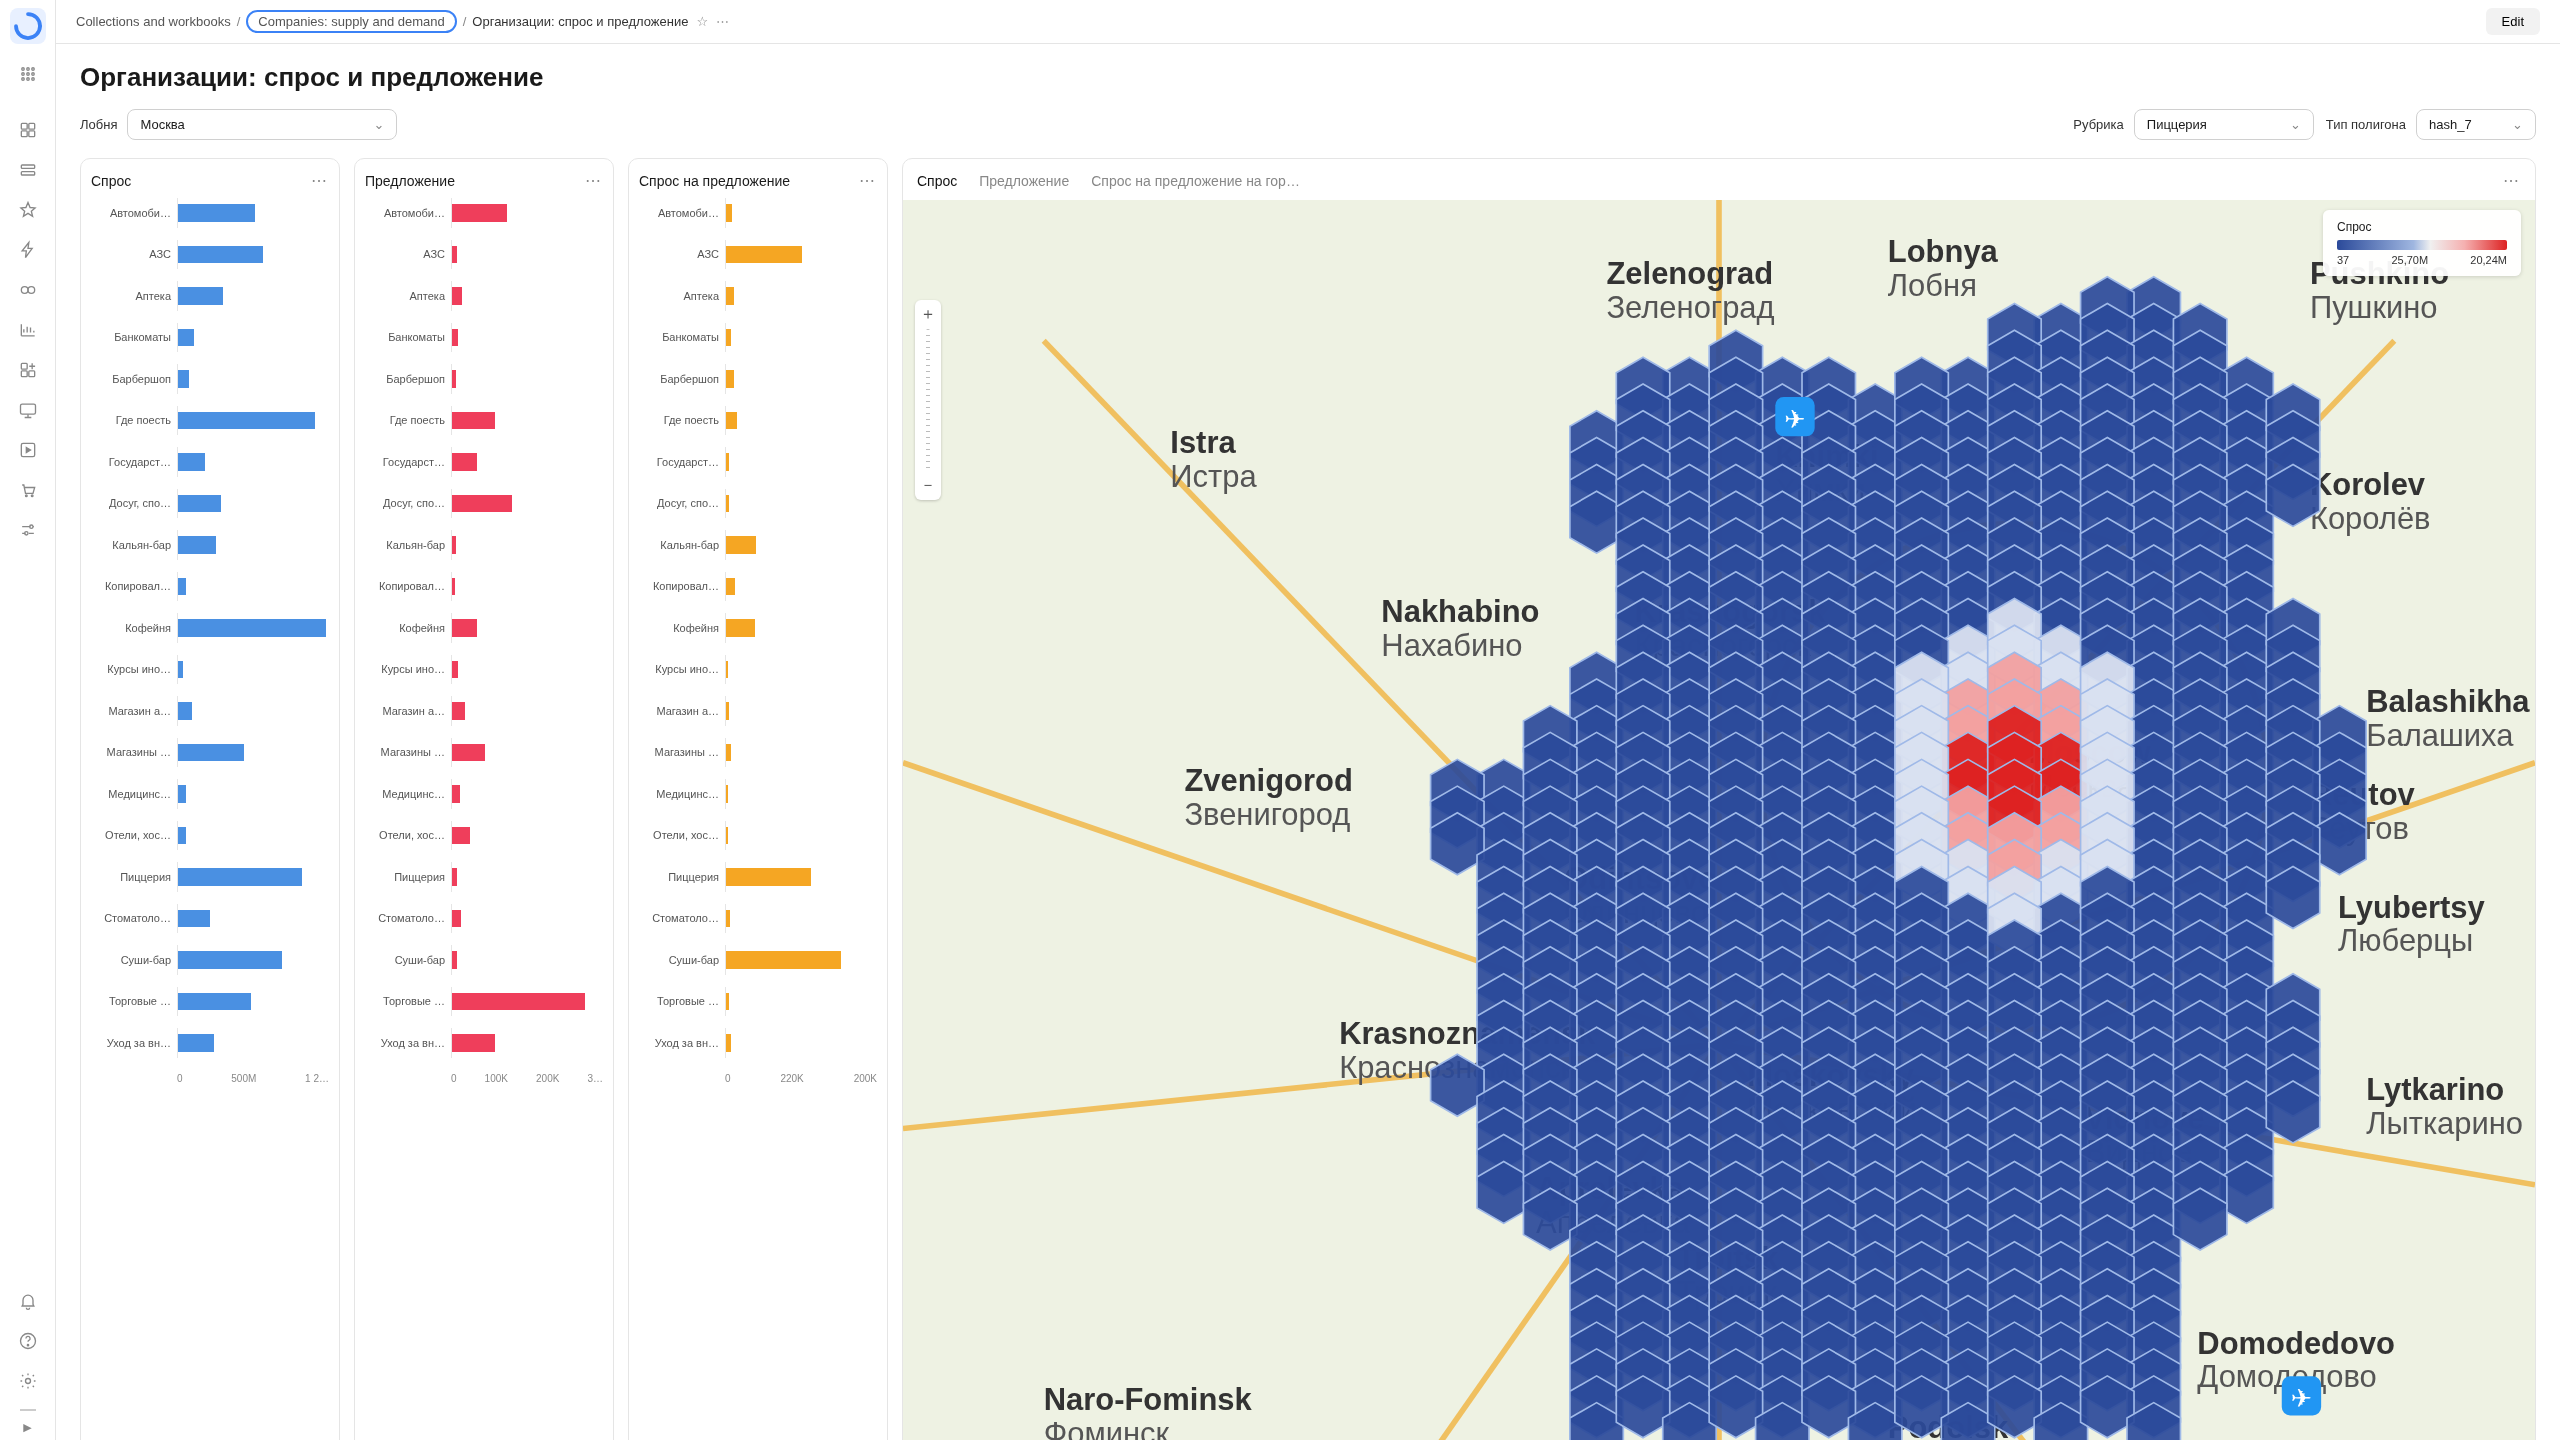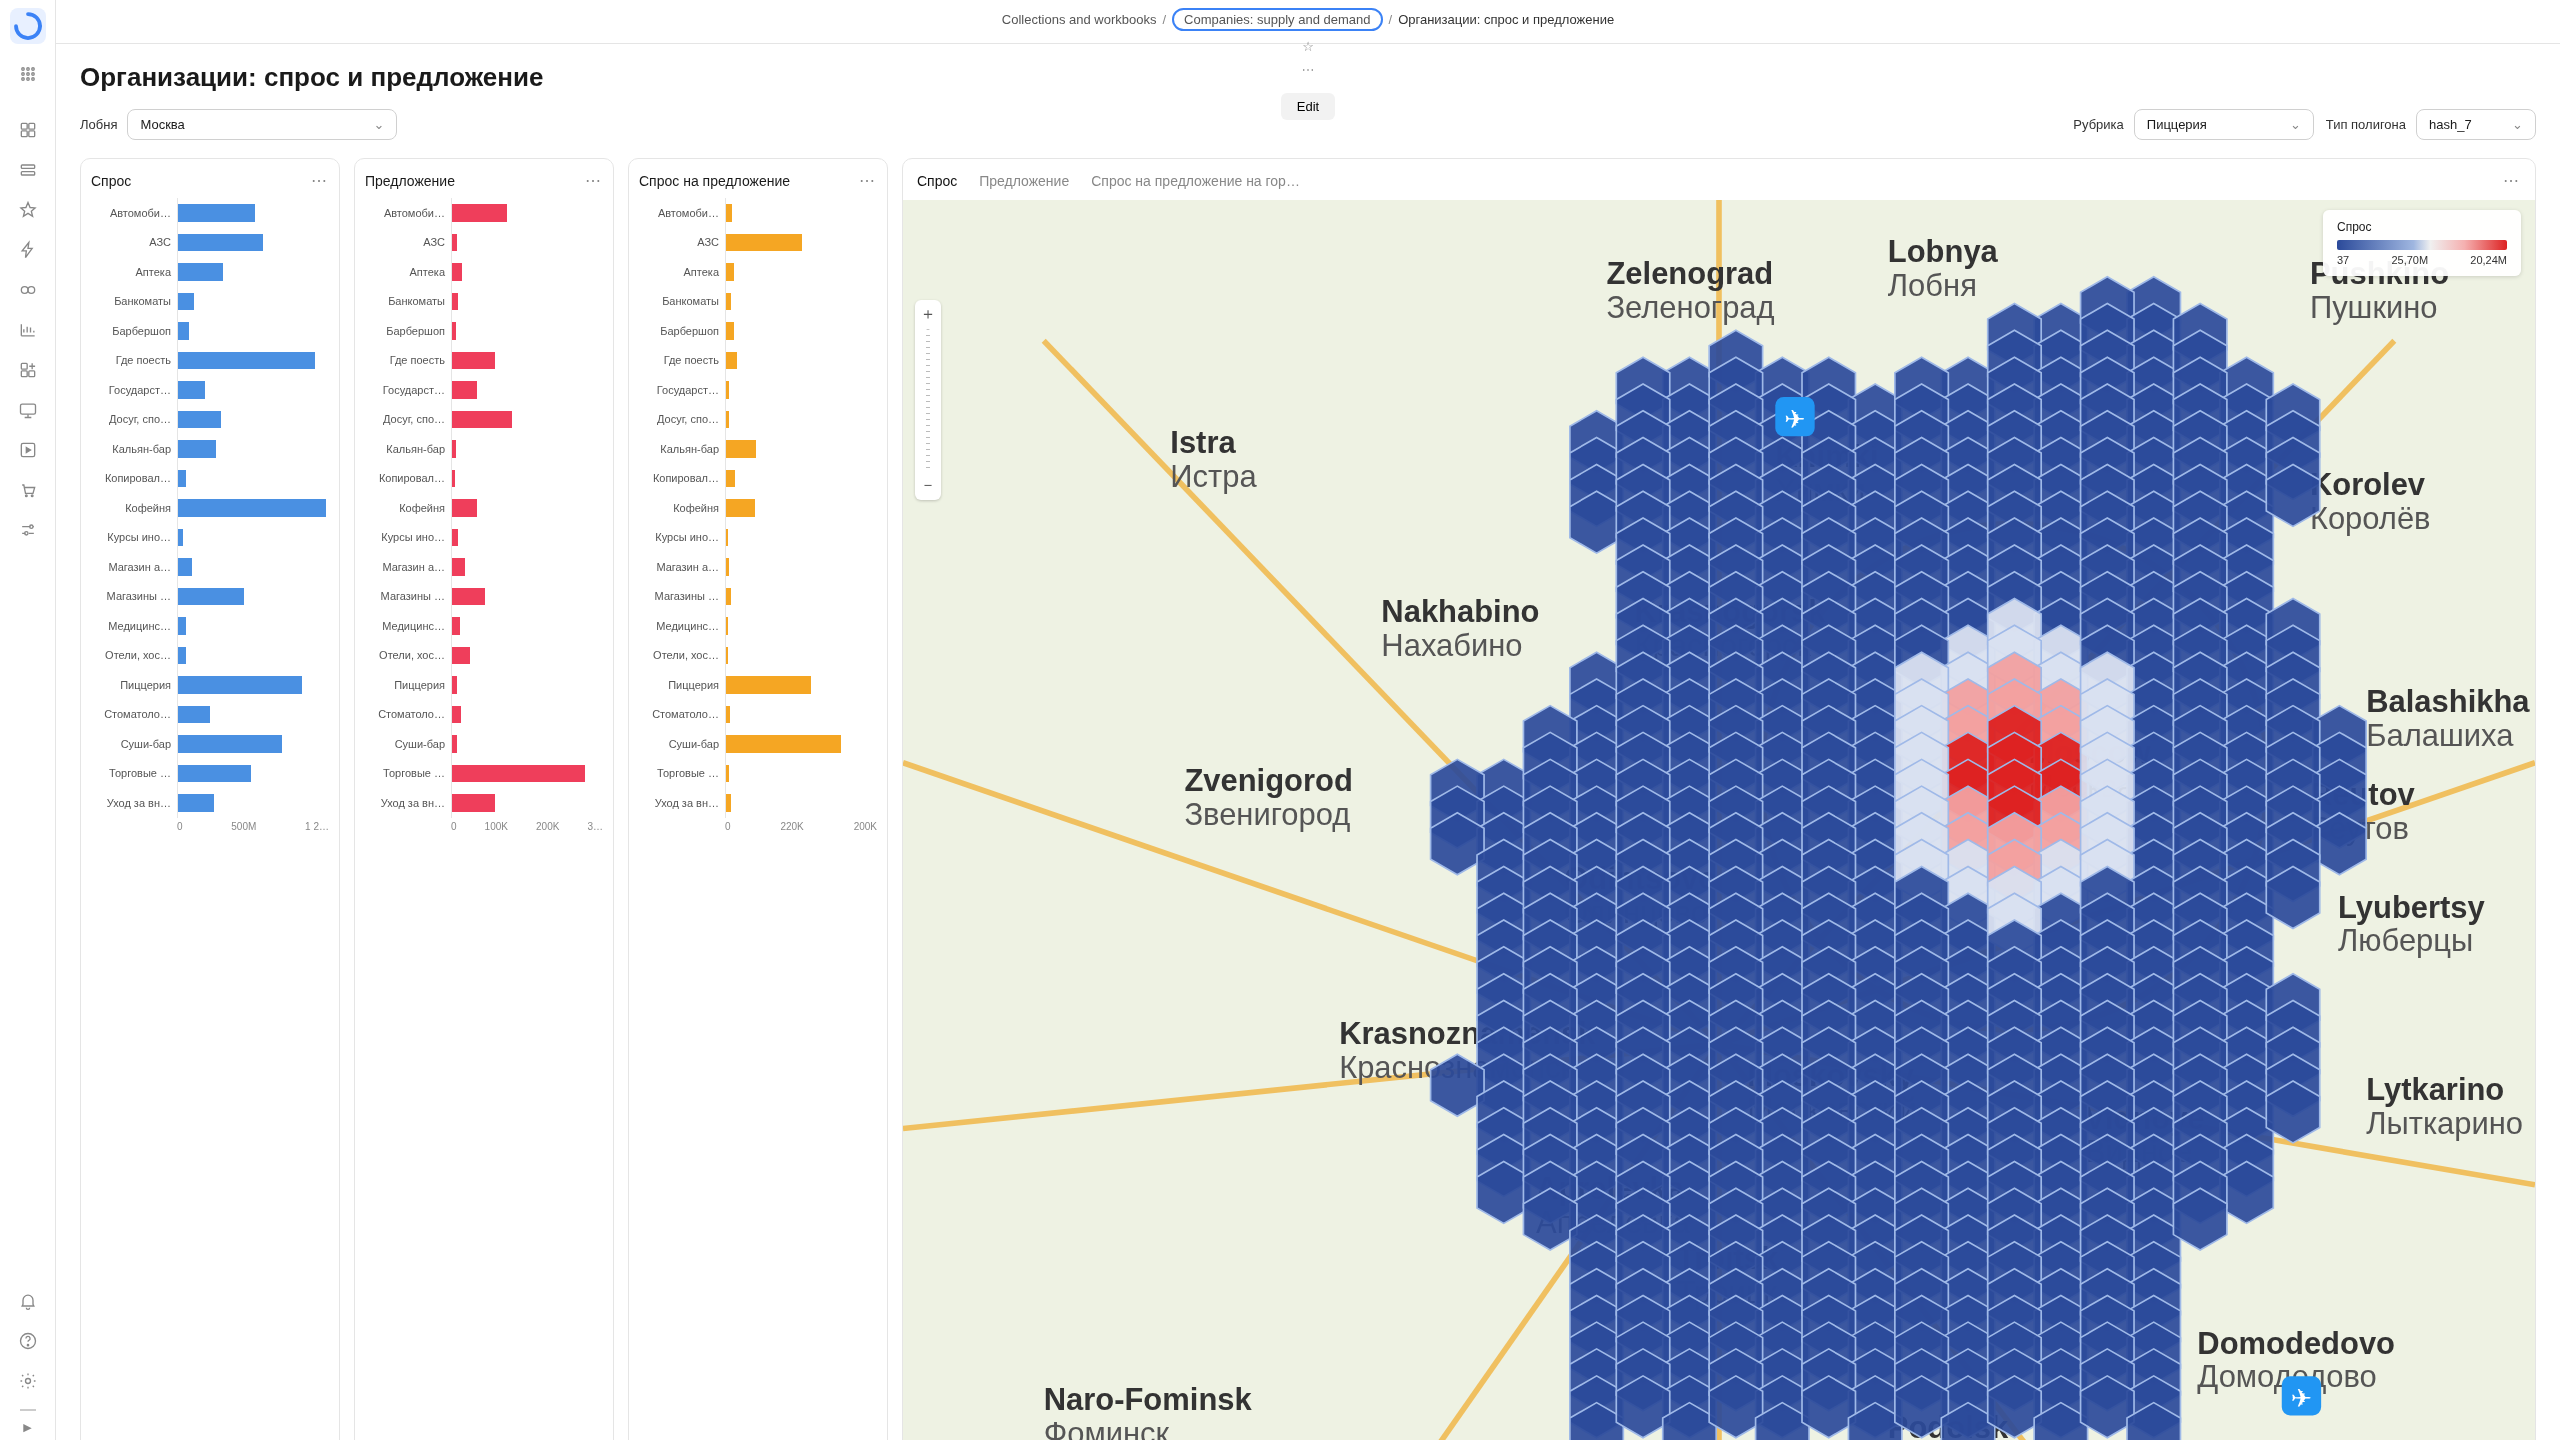--- a/index.html
+++ b/index.html
@@ -6,42 +6,42 @@
 body { font-family: -apple-system, BlinkMacSystemFont, "Segoe UI", Arial, sans-serif; font-size: 13px; color: #1a1a1a; background: #fff; overflow: hidden; }
 .app { display: flex; height: 100vh; width: 100vw; }
 .sidebar { width: 56px; background: #fff; border-right: 1px solid #e5e5e5; display: flex; flex-direction: column; align-items: center; padding-top: 8px; gap: 4px; }
 .sidebar-logo { width: 36px; height: 36px; border-radius: 8px; background: #e8f0ff; display: flex; align-items: center; justify-content: center; margin-bottom: 8px; }
 .sidebar-icon { width: 36px; height: 36px; display: flex; align-items: center; justify-content: center; border-radius: 8px; color: #888; cursor: pointer; }
 .sidebar-icon svg { width: 20px; height: 20px; stroke: currentColor; fill: none; stroke-width: 1.6; }
 .sidebar-spacer { flex: 1; }
 .sidebar-dash { width: 16px; height: 2px; background: #ccc; margin: 6px 0; }
 .sidebar-play { font-size: 11px; color: #888; margin-bottom: 6px; }
 .main { flex: 1; display: flex; flex-direction: column; overflow: hidden; }
-.topbar { display: flex; align-items: center; padding: 8px 20px; border-bottom: 1px solid #e5e5e5; gap: 8px; height: 44px; flex-direction: column; }
+.topbar { display: flex; align-items: center; padding: 8px 20px; border-bottom: 1px solid #e5e5e5; gap: 8px; height: 44px; }
 .breadcrumb { display: flex; align-items: center; gap: 6px; font-size: 13px; color: #555; }
 .breadcrumb a { color: #555; text-decoration: none; }
 .breadcrumb .active { border: 2px solid #3b82f6; border-radius: 14px; padding: 2px 10px; }
 .breadcrumb .sep { color: #888; }
 .crumb-current { color: #333; }
 .star-icon, .more-icon { color: #888; cursor: pointer; }
 .topbar-spacer { flex: 1; }
 .edit-btn { background: #f2f2f2; border: none; padding: 6px 16px; border-radius: 6px; font-size: 13px; cursor: pointer; }
 .content { flex: 1; overflow: auto; padding: 18px 24px; }
 .title { font-size: 26px; font-weight: 600; margin-bottom: 16px; }
 .filters { display: flex; gap: 12px; margin-bottom: 18px; }
 .filter { display: flex; align-items: center; gap: 10px; }
 .filter-label { font-size: 13px; color: #333; }
 .select { display: flex; align-items: center; justify-content: space-between; background: #fff; border: 1px solid #d0d0d0; border-radius: 8px; padding: 7px 12px; min-width: 160px; font-size: 13px; cursor: pointer; }
 .select .chev { color: #888; }
 .filters-spacer { flex: 1; }
 .panels { display: grid; grid-template-columns: 260px 260px 260px 1fr; gap: 14px; }
 .panel { background: #fff; border: 1px solid #e5e5e5; border-radius: 10px; padding: 12px 10px 6px; display: flex; flex-direction: column; overflow: hidden; }
 .panel-header { display: flex; align-items: center; justify-content: space-between; padding-bottom: 8px; font-size: 14px; font-weight: 500; }
 .panel-more { color: #888; cursor: pointer; font-size: 16px; letter-spacing: 2px; }
-.bars { display: flex; flex-direction: column; gap: 0; }
+.bars { display: flex; flex-direction: column; gap: 12px; }
 .bar-row { display: flex; align-items: center; height: 29.5px; }
 .bar-label { width: 86px; flex-shrink: 0; text-align: right; padding-right: 6px; font-size: 11px; color: #555; white-space: nowrap; overflow: hidden; text-overflow: ellipsis; }
 .bar-track { flex: 1; position: relative; height: 100%; border-left: 1px solid #e5e5e5; }
 .bar-fill { position: absolute; top: 6px; bottom: 6px; left: 0; border-radius: 0; }
 .axis-row { display: flex; align-items: center; height: 18px; font-size: 10px; color: #888; }
 .axis-row .bar-label { visibility: hidden; }
 .axis-ticks { display: flex; justify-content: space-between; flex: 1; }
 .map-panel { padding: 12px 0 0; }
 .map-tabs { display: flex; gap: 22px; padding: 0 14px 10px; font-size: 14px; align-items: center; }
 .map-tab { color: #888; cursor: pointer; white-space: nowrap; }

